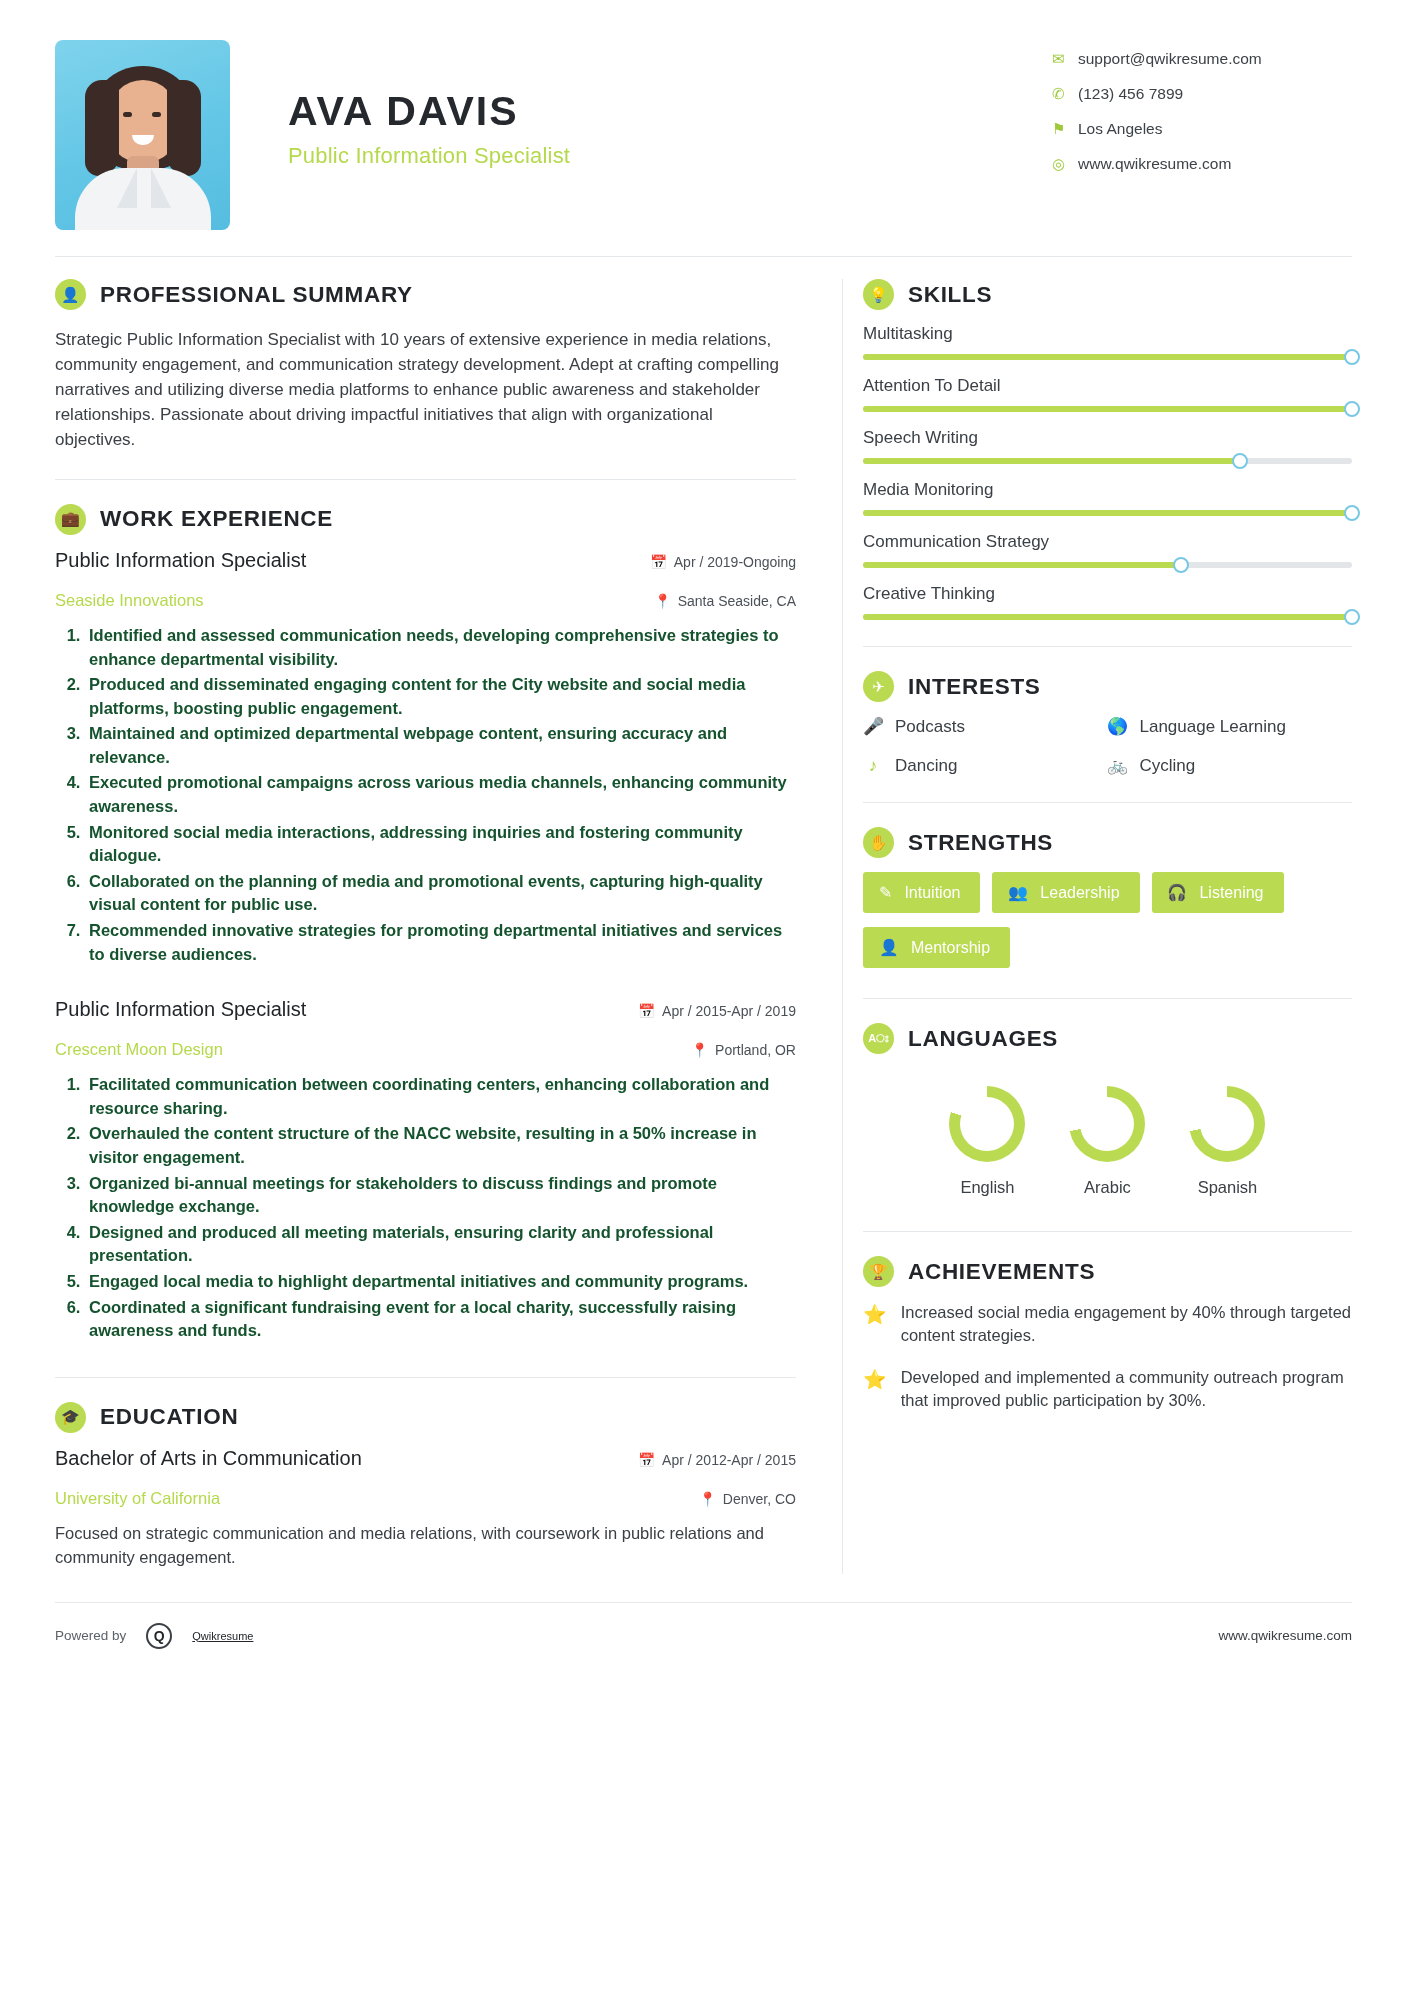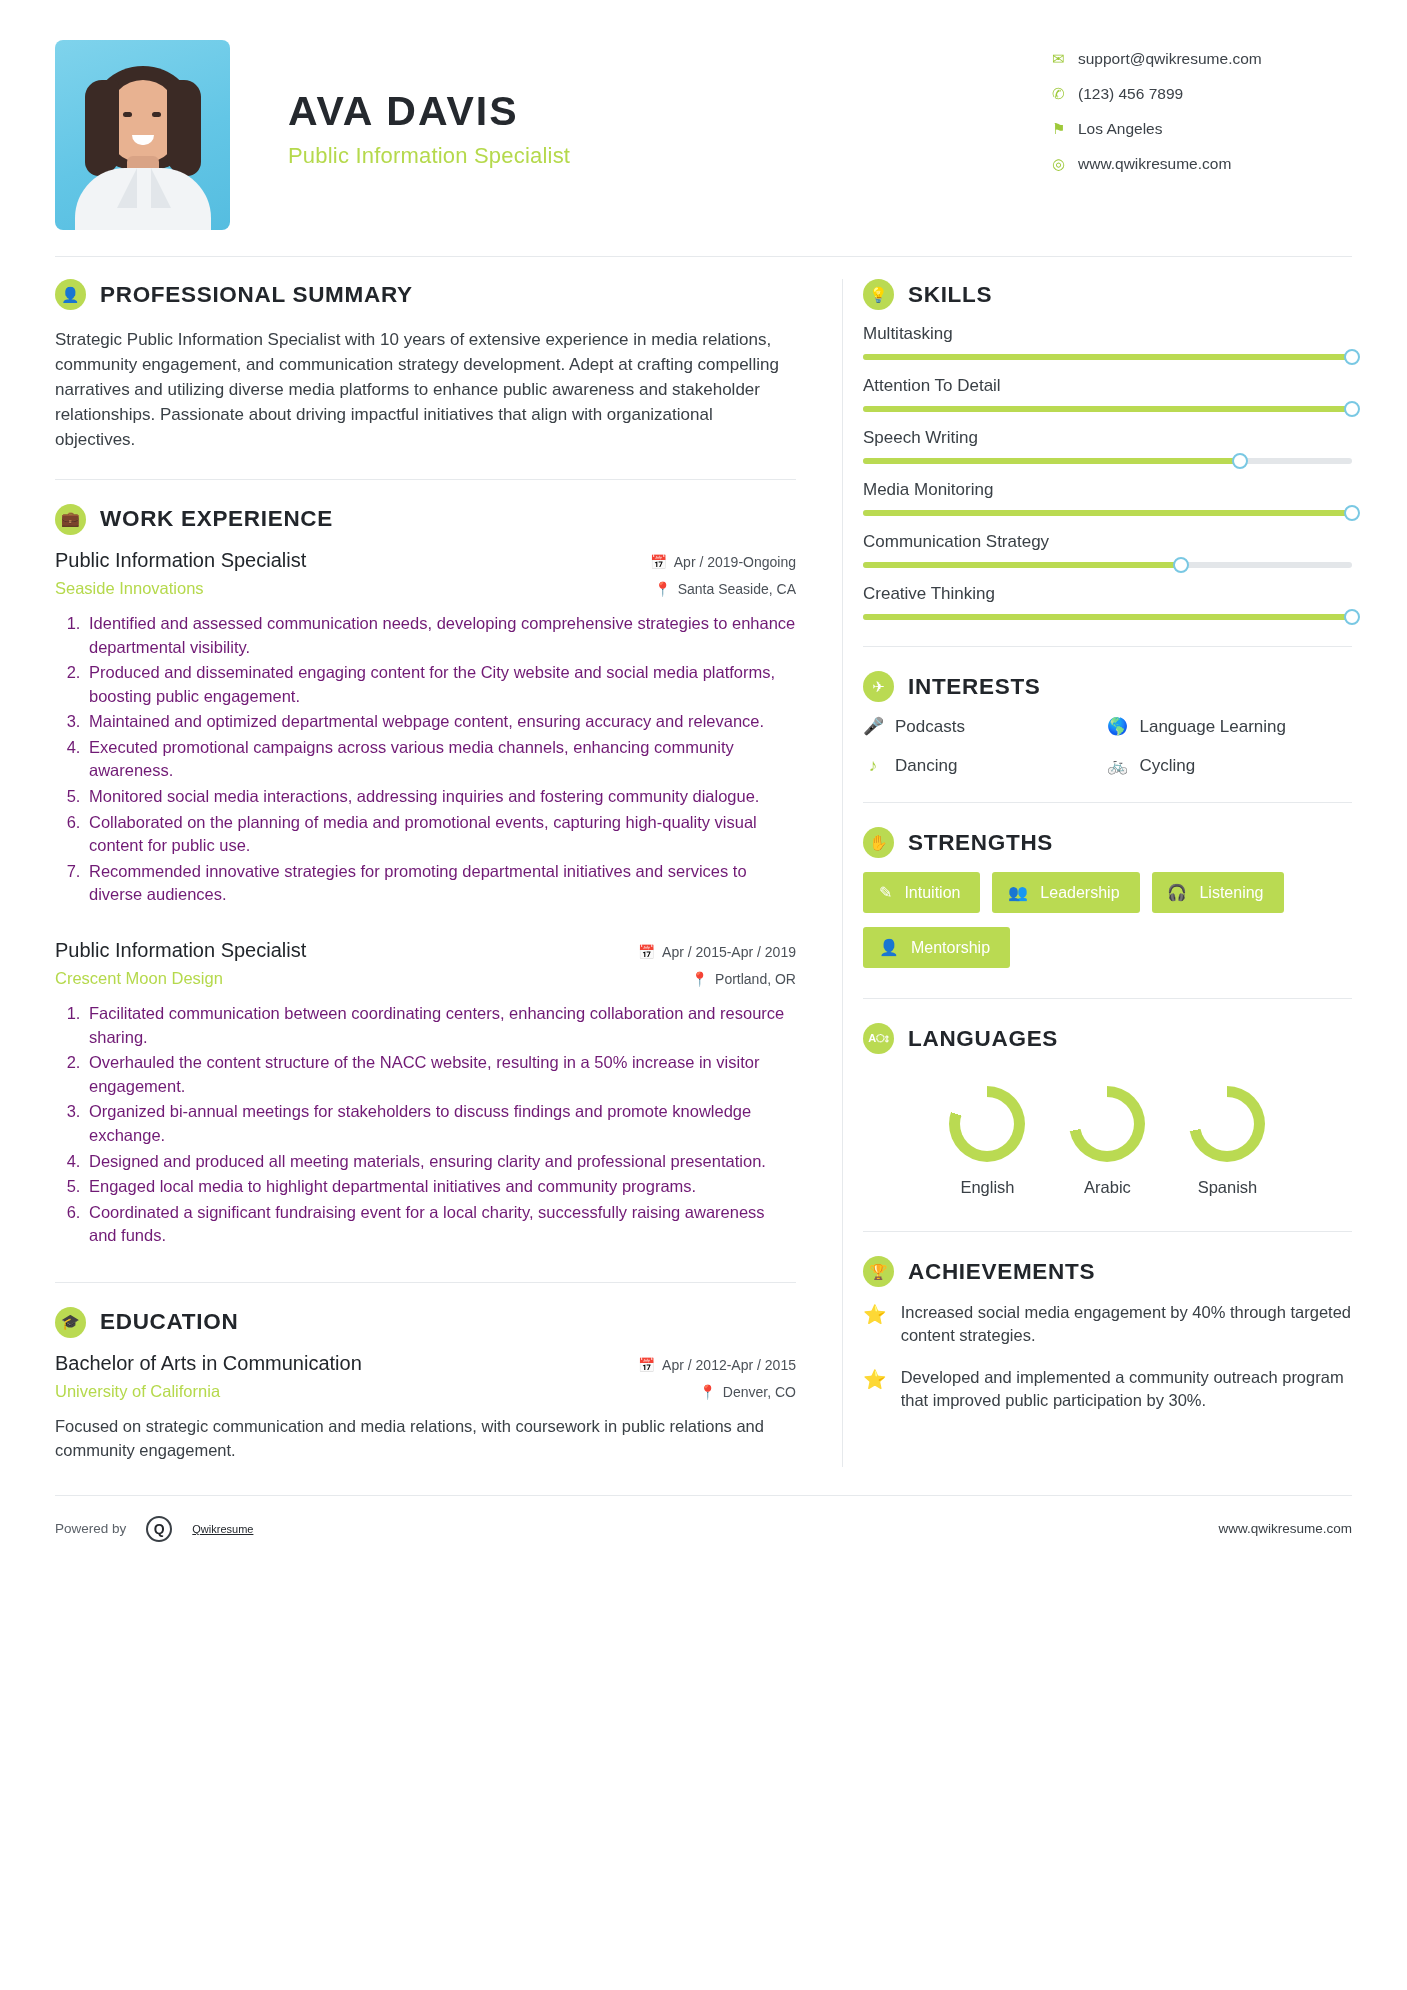--- a/index.html
+++ b/index.html
@@ -149,29 +149,30 @@
 
   .sec-sep { height:1px; background:#e6e9ec; margin: 26px 0 24px; }
 
   
   .entry { margin-bottom: 4px; }
   .entry-top { display:flex; justify-content: space-between; align-items: baseline; }
   .entry-role { font-size: 20px; color:#22262b; }
   .entry-date { font-size: 14px; color:#4b5158; white-space:nowrap; }
   .entry-date .ic, .entry-loc .ic { color:#4b5158; margin-right:6px; }
   .entry-sub { display:flex; justify-content: space-between; align-items: baseline; margin-top: 7px;}
-  .entry-company { font-size: 16.5px; color:#b5d94c; }
+  .entry-company { font-size: 16.5px; color:#b5d94c;margin-top:12px; }
   .entry-loc { font-size:14px; color:#4b5158; white-space:nowrap;}
 
   ol.bullets {
     margin: 14px 0 0 0;
     padding-left: 30px;
     font-size: 16.5px;
     line-height: 1.43;
-    color:#701a75;
+    color:#14532d;
+    font-weight:bold;
   }
   ol.bullets li { margin-bottom: 2px; padding-left: 4px; }
 
   .entry-gap { height: 28px; }
 
   .edu-desc { font-size: 16.5px; line-height:1.45; color:#3a4046; margin-top: 14px; }
 
   
   .skill { margin-bottom: 14px; }
   .skill-name { font-size: 17px; color:#3a4046; margin-bottom: 10px; }

